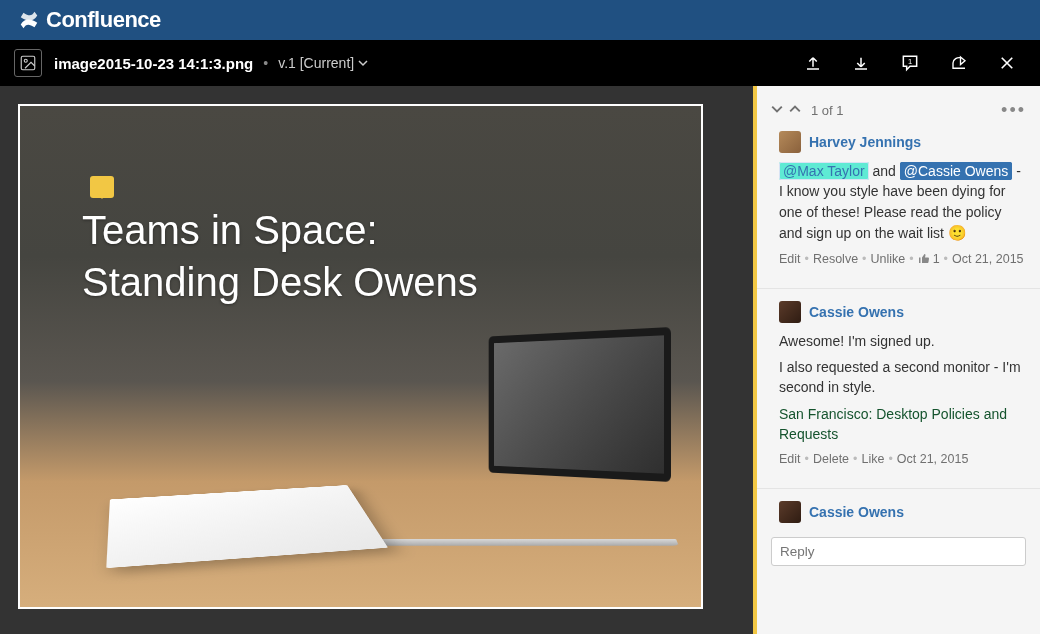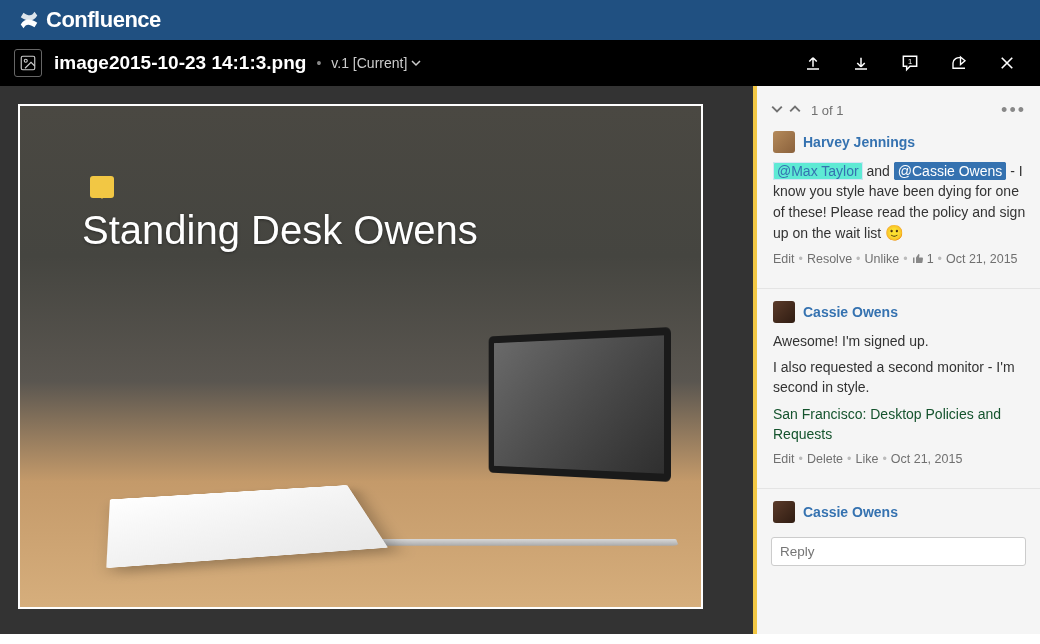--- a/index.html
+++ b/index.html
@@ -40,21 +40,21 @@
     height: 28px;
     border: 1px solid #666;
     border-radius: 3px;
     display: flex;
     align-items: center;
     justify-content: center;
     margin-right: 12px;
   }
   .file-thumb svg { stroke: #ccc; fill: none; }
   .file-name {
-    font-size: 19px;
+    font-size: 15px;
     font-weight: 600;
     color: #fff;
   }
   .file-sep { color: #888; margin: 0 10px; font-size: 14px; }
   .file-version { color: #ccc; font-size: 14px; display: inline-flex; align-items: center; gap: 4px; }
   .toolbar-spacer { flex: 1; }
   .toolbar-actions { display: flex; align-items: center; gap: 30px; padding-right: 10px; }
   .toolbar-btn { cursor: pointer; display: flex; align-items: center; justify-content: center; }
   .toolbar-btn svg { stroke: #fff; fill: none; }
 
@@ -155,21 +155,21 @@
   .comments-nav {
     display: flex;
     align-items: center;
     padding: 4px 14px 10px 14px;
     color: #707070;
     font-size: 13px;
   }
   .nav-arrows { display:flex; gap: 6px; margin-right: 10px;}
   .nav-arrows span { cursor:pointer; }
   .more-icon { margin-left: auto; font-size: 18px; letter-spacing: 2px; cursor:pointer; color:#888;}
-  .comment-block { padding: 0 14px 12px 16px; }
+  .comment-block { padding: 0 14px 12px 22px; }
   .comment-header { display:flex; align-items:center; gap:8px; margin-bottom:8px;}
   .avatar {
     width: 22px; height: 22px; border-radius: 3px;
     background: linear-gradient(135deg,#b58a5a,#8a613c);
     flex-shrink:0;
   }
   .avatar.dark { background: linear-gradient(135deg,#5b3b2a,#2f1c12); }
   .author { color:#3572b0; font-weight:700; font-size:14px; cursor:pointer;}
   .comment-body { font-size:14px; color:#333; line-height:1.45; margin-bottom:8px;}
   .mention {
@@ -260,20 +260,21 @@
 
   <div class="viewer">
     <div class="image-frame">
       <div class="laptop">
         <div class="laptop-screen"></div>
         <div class="laptop-base"></div>
       </div>
       <div class="paper"></div>
       <div class="pin"></div>
       <div class="image-title">
+        <div>Teams in Space:</div>
         <div>Standing Desk Owens</div>
       </div>
     </div>
   </div>
 
   <div class="comments">
     <div class="comments-nav">
       <div class="nav-arrows">
         <span>
           <svg width="12" height="12" viewBox="0 0 10 10">

